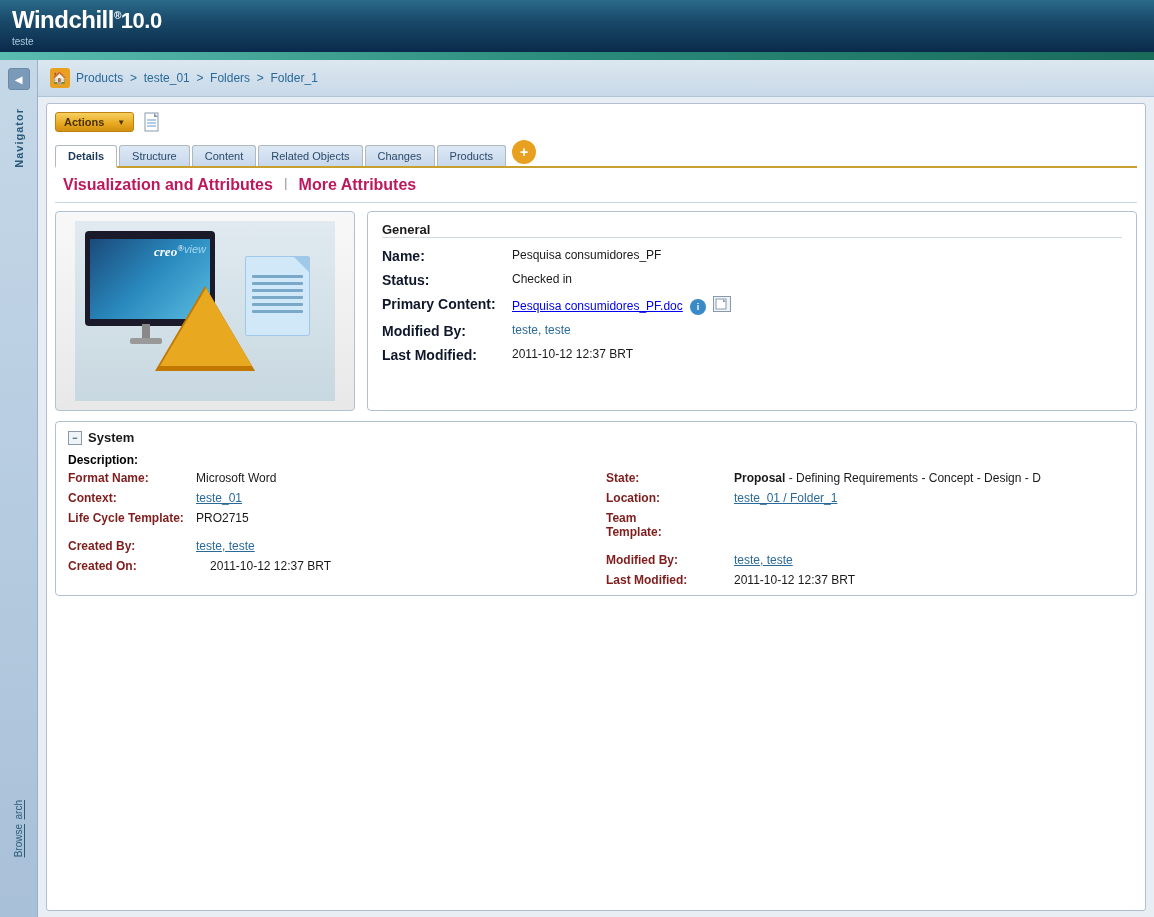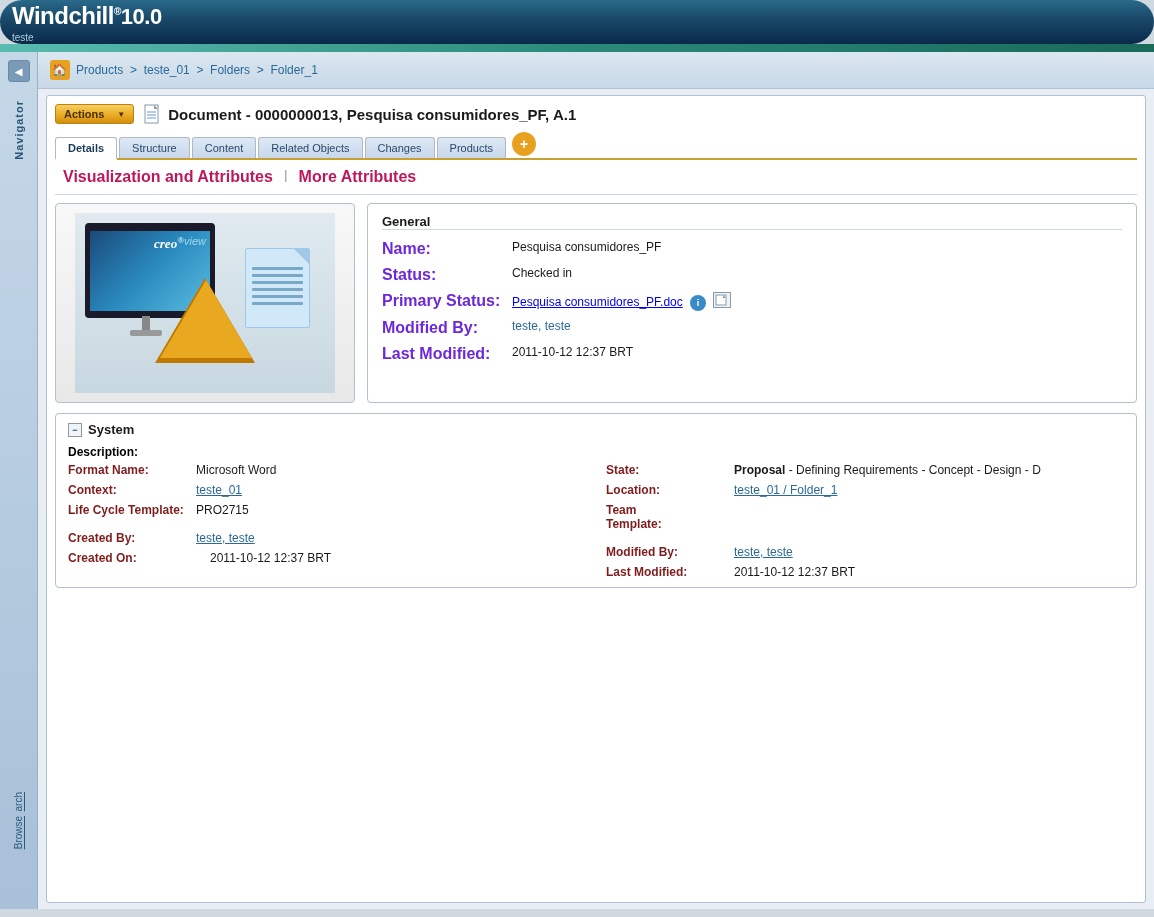--- a/index.html
+++ b/index.html
@@ -1,25 +1,24 @@
 <!DOCTYPE html>
 <html><head>
   <meta charset="utf-8">
   <style>
     * { box-sizing: border-box; margin: 0; padding: 0; }
     body { font-family: Arial, sans-serif; font-size: 12px; background: #d0d8e0; width: 1154px; height: 917px; overflow: hidden; }
 
     
     .app-header {
       background: linear-gradient(180deg, #2a6a8a 0%, #1a4a6a 40%, #0a2a4a 100%);
-      height: 44px;
+      height: 52px;
       display: flex;
       align-items: center;
       padding: 0 12px;
-      border-radius: 23px;
     }
     .app-title {
       color: white;
       font-size: 24px;
       font-weight: bold;
       letter-spacing: -0.5px;
     }
     .app-title sup {
       font-size: 10px;
       vertical-align: super;
@@ -380,24 +379,24 @@
       margin-bottom: 10px;
       border-bottom: 1px solid #d0d8e0;
     }
     .info-row {
       display: flex;
       margin-bottom: 8px;
       align-items: flex-start;
     }
     .info-label {
       font-weight: bold;
-      color: #6d28d9;
+      color: #0f172a;
       width: 130px;
       min-width: 130px;
-      font-size: 16px;
+      font-size: 14px;
     }
     .info-value {
       color: #1a1a1a;
       font-size: 12px;
       flex: 1;
     }
     .info-value.link {
       color: #2a6a9a;
       cursor: pointer;
       text-decoration: none;
@@ -547,21 +546,20 @@
         <div class="doc-title">
           <span style="display:inline-flex;align-items:center;">
             <svg width="18" height="20" viewBox="0 0 18 20">
               <rect x="1" y="1" width="13" height="18" fill="white" stroke="#8899aa" stroke-width="1"></rect>
               <polygon points="10,1 14,5 10,5" fill="#8899aa"></polygon>
               <line x1="3" y1="8" x2="12" y2="8" stroke="#6699cc" stroke-width="1"></line>
               <line x1="3" y1="11" x2="12" y2="11" stroke="#6699cc" stroke-width="1"></line>
               <line x1="3" y1="14" x2="12" y2="14" stroke="#6699cc" stroke-width="1"></line>
             </svg>
           </span>
-          <span>Document - 0000000013, Pesquisa consumidores_PF, A.1</span>
         </div>
       </div>
 
       <div class="tabs-row">
         <div class="tab active">Details</div>
         <div class="tab">Structure</div>
         <div class="tab">Content</div>
         <div class="tab">Related Objects</div>
         <div class="tab">Changes</div>
         <div class="tab">Products</div>
@@ -612,21 +610,21 @@
 
           <div class="info-row">
             <span class="info-label">Name:</span>
             <span class="info-value">Pesquisa consumidores_PF</span>
           </div>
           <div class="info-row">
             <span class="info-label">Status:</span>
             <span class="info-value">Checked in</span>
           </div>
           <div class="info-row">
-            <span class="info-label">Primary Status:</span>
+            <span class="info-label">Primary Content:</span>
             <span class="info-value">
               <a class="link" href="#">Pesquisa consumidores_PF.doc</a>
               <span class="info-icon">i</span>
               <span class="info-icon-doc">
                 <svg width="14" height="12" viewBox="0 0 14 12">
                     <rect x="1" y="1" width="10" height="10" fill="white" stroke="#8899aa"></rect>
                     <polygon points="8,1 11,4 8,4" fill="#8899aa"></polygon>
                   </svg>
               </span>
             </span>

